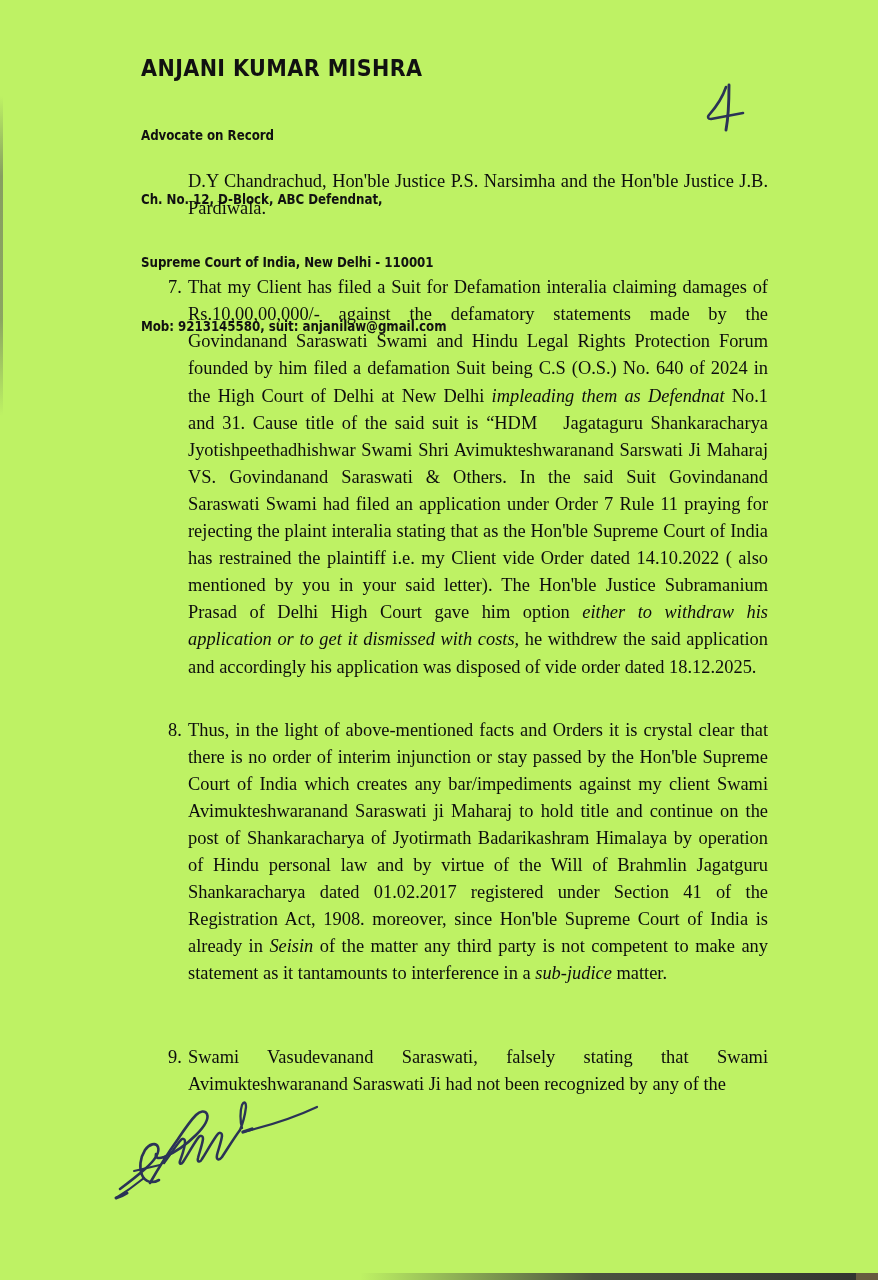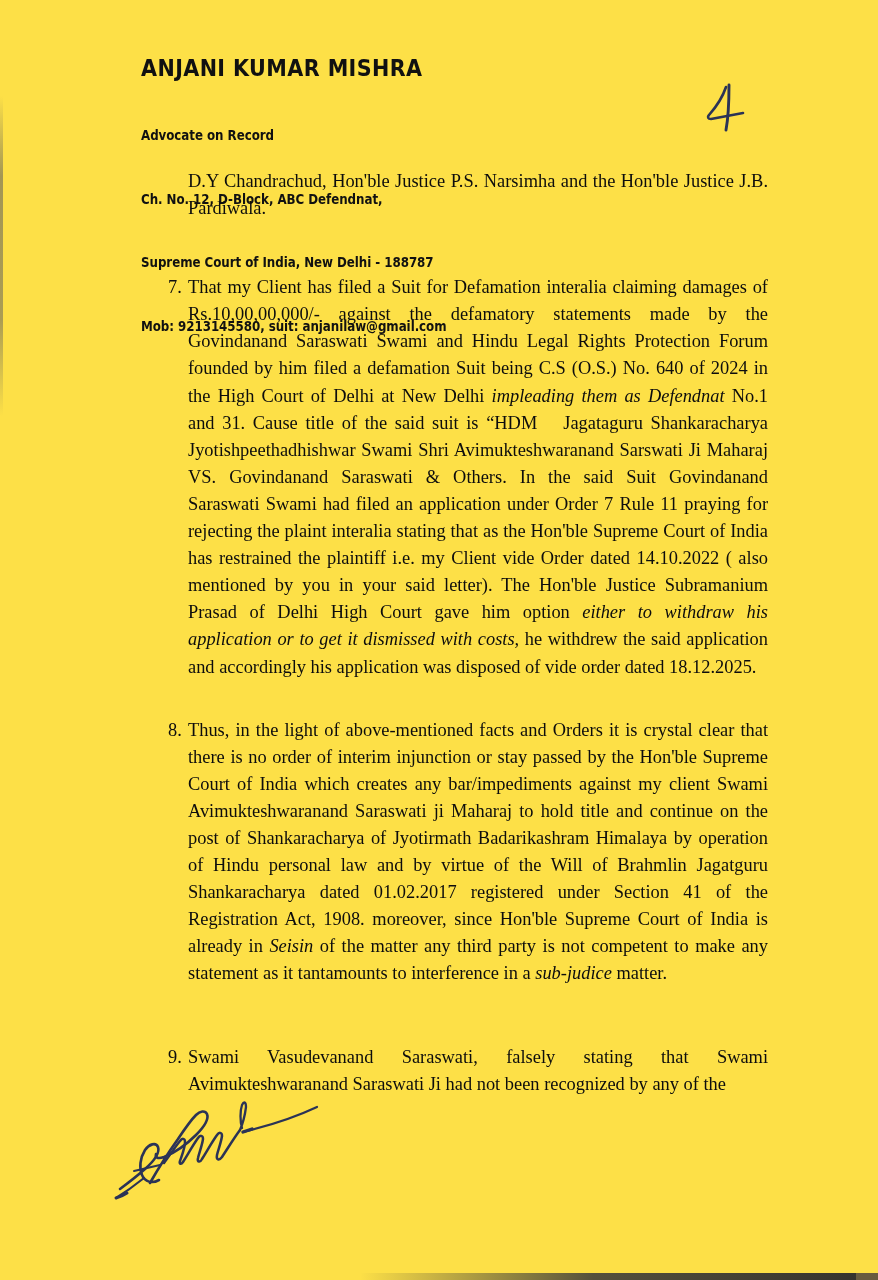--- a/index.html
+++ b/index.html
@@ -4,21 +4,21 @@
 <style>
   html, body {
     margin: 0;
     padding: 0;
     background: #ffffff;
   }
   .page {
     position: relative;
     width: 878px;
     height: 1280px;
-    background: #fde047;
+    background: #bef264;
     overflow: hidden;
     font-family: "Liberation Serif", serif;
     color: #0d0d0d;
   }
   
   .scan-edge-left {
     position: absolute;
     left: 0; top: 96px;
     width: 3px; height: 320px;
     background: linear-gradient(to bottom, rgba(255,255,255,0), rgba(90,90,95,.55) 25%, rgba(90,90,95,.5) 70%, rgba(255,255,255,0));
@@ -124,21 +124,21 @@
 
 <div class="page">
 
   <div class="scan-edge-left"></div>
   <div class="scan-edge-bottom"></div>
 
   <div class="letterhead">
     <div class="lh-name">ANJANI KUMAR MISHRA</div>
     <div class="lh-line">Advocate on Record</div>
     <div class="lh-line">Ch. No. 12, D-Block, ABC Defendnat,</div>
-    <div class="lh-line">Supreme Court of India, New Delhi - 188787</div>
+    <div class="lh-line">Supreme Court of India, New Delhi - 110001</div>
     <div class="lh-line">Mob: 9213145580, suit: anjanilaw@gmail.com</div>
   </div>
 
   <div class="page-number-hand" title="4">
     <svg width="60" height="56" viewBox="0 0 60 56" aria-hidden="true">
       <g fill="none" stroke="#2b3356" stroke-linecap="round" stroke-linejoin="round">
         <path d="M26 5 C23 14, 17 24, 9 33 C7 35, 8 37, 11 37 L43 31" stroke-width="2.6"></path>
         <path d="M29 3 C29 16, 29 32, 26 48" stroke-width="2.9"></path>
       </g>
     </svg>

